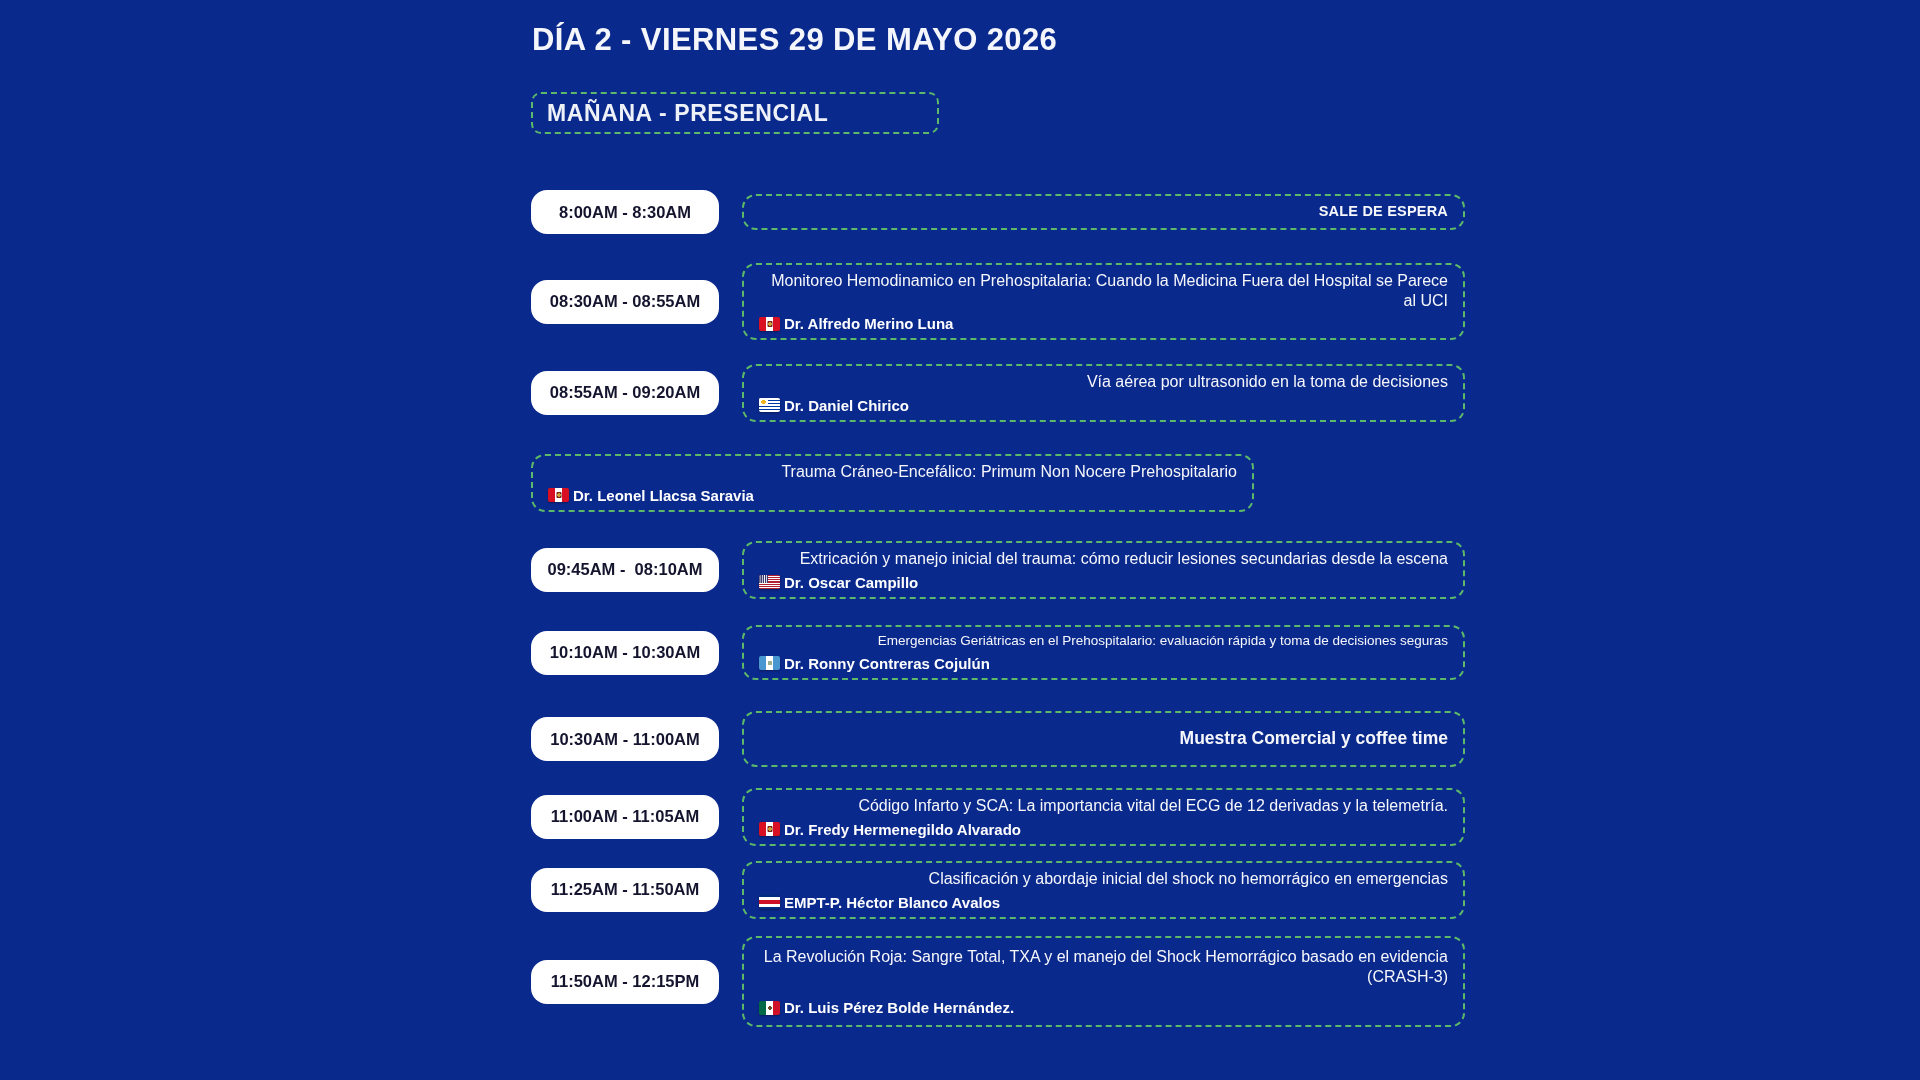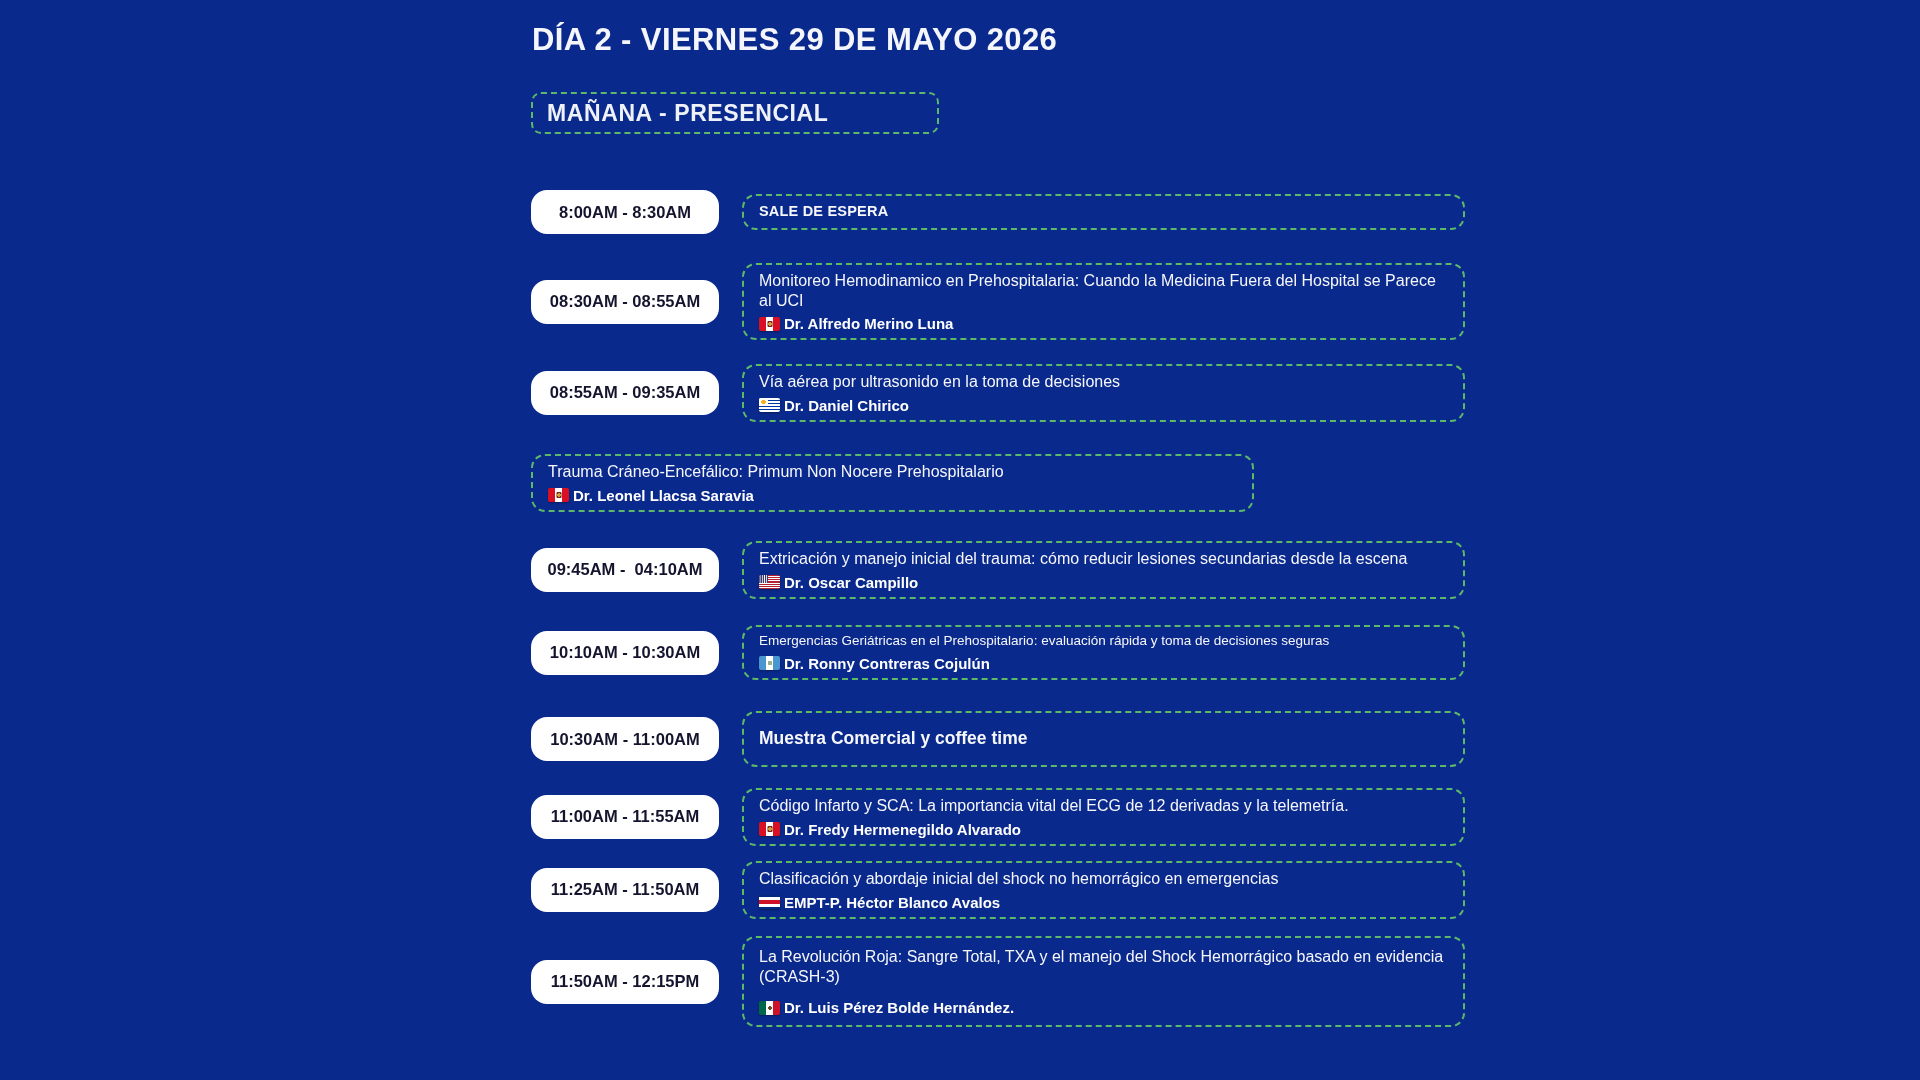--- a/index.html
+++ b/index.html
@@ -1,20 +1,21 @@
 <!DOCTYPE html>
 <html><head>
 <meta charset="utf-8">
 <style>
   html,body{margin:0;padding:0;background:#0a298c;}
   .canvas{
     position:relative;width:1920px;height:1080px;overflow:hidden;
     background:#0a298c;
     font-family:"Liberation Sans", sans-serif;
     color:#fff;
+    text-align:right;
   }
   .page-title{
     position:absolute;left:532px;top:22px;
     font-size:31px;font-weight:800;letter-spacing:.4px;color:#f4f6fb;
     white-space:pre;
   }
   .section-badge{
     position:absolute;left:531px;top:92px;width:408px;height:42px;
     border:2px dashed #5cb969;border-radius:10px;box-sizing:border-box;
     display:flex;align-items:center;padding-left:14px;
@@ -106,42 +107,42 @@
     <div class="session" style="min-height:72px">
       <div class="session-title">Monitoreo Hemodinamico en Prehospitalaria: Cuando la Medicina  Fuera del Hospital se Parece al UCI</div>
       <div class="speaker">
         <span class="flag" data-flag="peru"></span>
         <span>Dr. Alfredo Merino Luna</span>
       </div>
     </div>
   </div>
 
   <div class="row" style="top:364px">
-    <div class="time-pill">08:55AM - 09:35AM</div>
+    <div class="time-pill">08:55AM - 09:20AM</div>
     <div class="session" style="min-height:54px">
       <div class="session-title">Vía aérea por ultrasonido en la toma de decisiones</div>
       <div class="speaker">
         <span class="flag" data-flag="uruguay"></span>
         <span>Dr. Daniel Chirico</span>
       </div>
     </div>
   </div>
 
   <div class="row" style="top:454px">
     <div class="session" style="min-height:54px">
       <div class="session-title">Trauma Cráneo-Encefálico: Primum Non Nocere Prehospitalario</div>
       <div class="speaker">
         <span class="flag" data-flag="peru"></span>
         <span>Dr. Leonel Llacsa Saravia</span>
       </div>
     </div>
   </div>
 
   <div class="row" style="top:541px">
-    <div class="time-pill">09:45AM -  04:10AM</div>
+    <div class="time-pill">09:45AM -  08:10AM</div>
     <div class="session" style="min-height:54px">
       <div class="session-title">Extricación y manejo inicial del trauma: cómo reducir lesiones secundarias desde la escena</div>
       <div class="speaker">
         <span class="flag" data-flag="usa"></span>
         <span>Dr. Oscar Campillo</span>
       </div>
     </div>
   </div>
 
   <div class="row" style="top:625px">
@@ -156,21 +157,21 @@
   </div>
 
   <div class="row" style="top:711px">
     <div class="time-pill">10:30AM - 11:00AM</div>
     <div class="session" style="min-height:56px">
       <div class="session-title session-title--bold-lg">Muestra Comercial y coffee time</div>
     </div>
   </div>
 
   <div class="row" style="top:788px">
-    <div class="time-pill">11:00AM - 11:55AM</div>
+    <div class="time-pill">11:00AM - 11:05AM</div>
     <div class="session" style="min-height:57px">
       <div class="session-title">Código Infarto y SCA: La importancia vital del ECG de 12 derivadas y la telemetría.</div>
       <div class="speaker">
         <span class="flag" data-flag="peru"></span>
         <span>Dr. Fredy Hermenegildo Alvarado</span>
       </div>
     </div>
   </div>
 
   <div class="row" style="top:861px">

